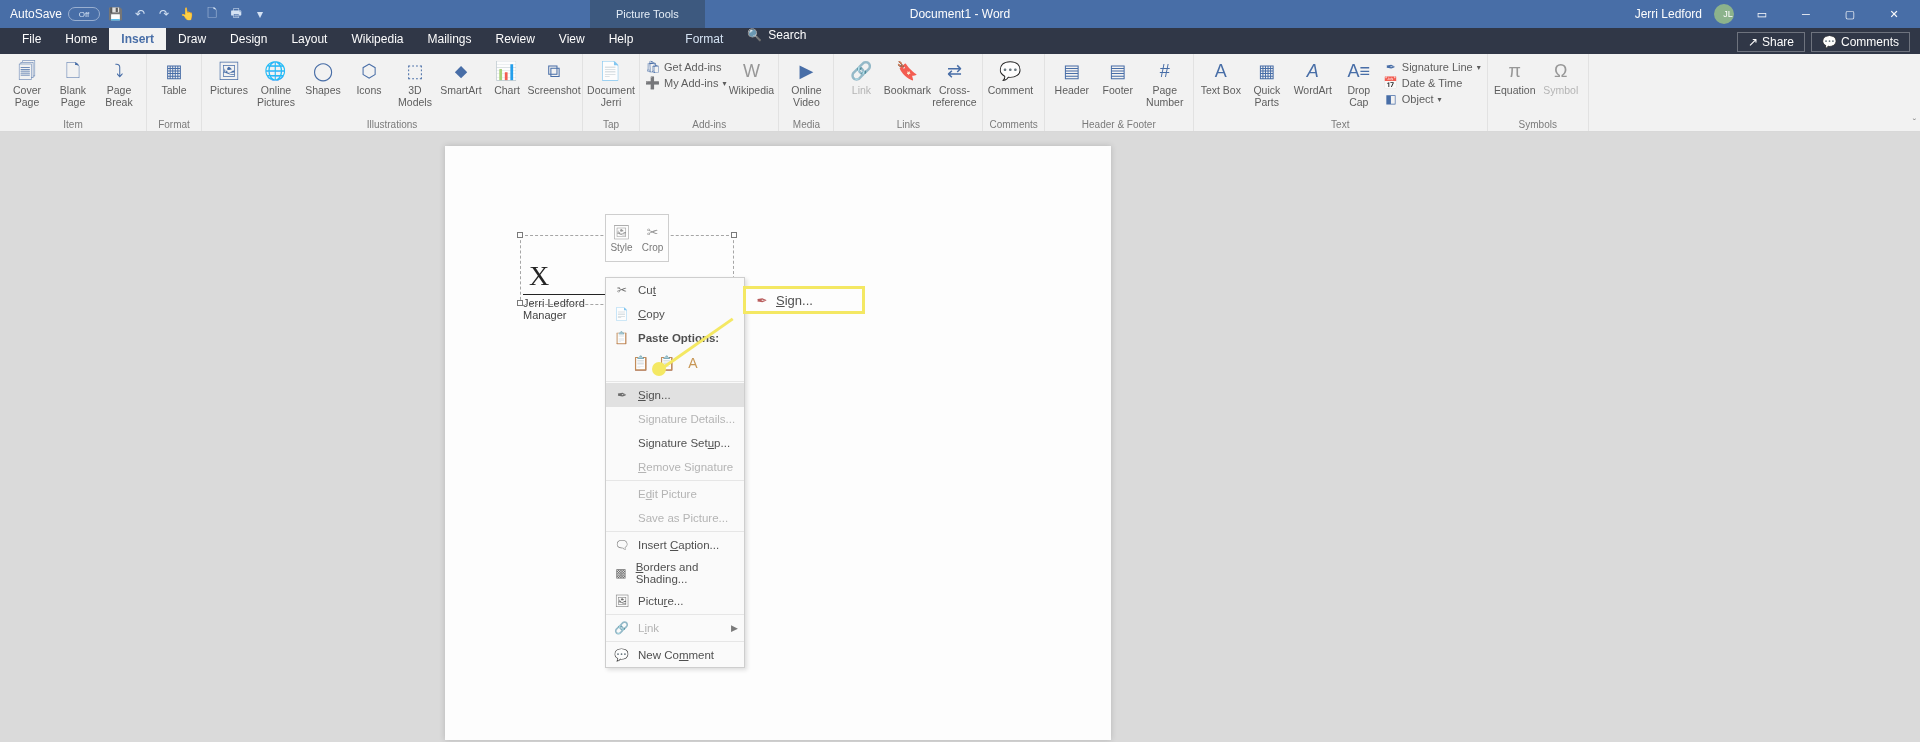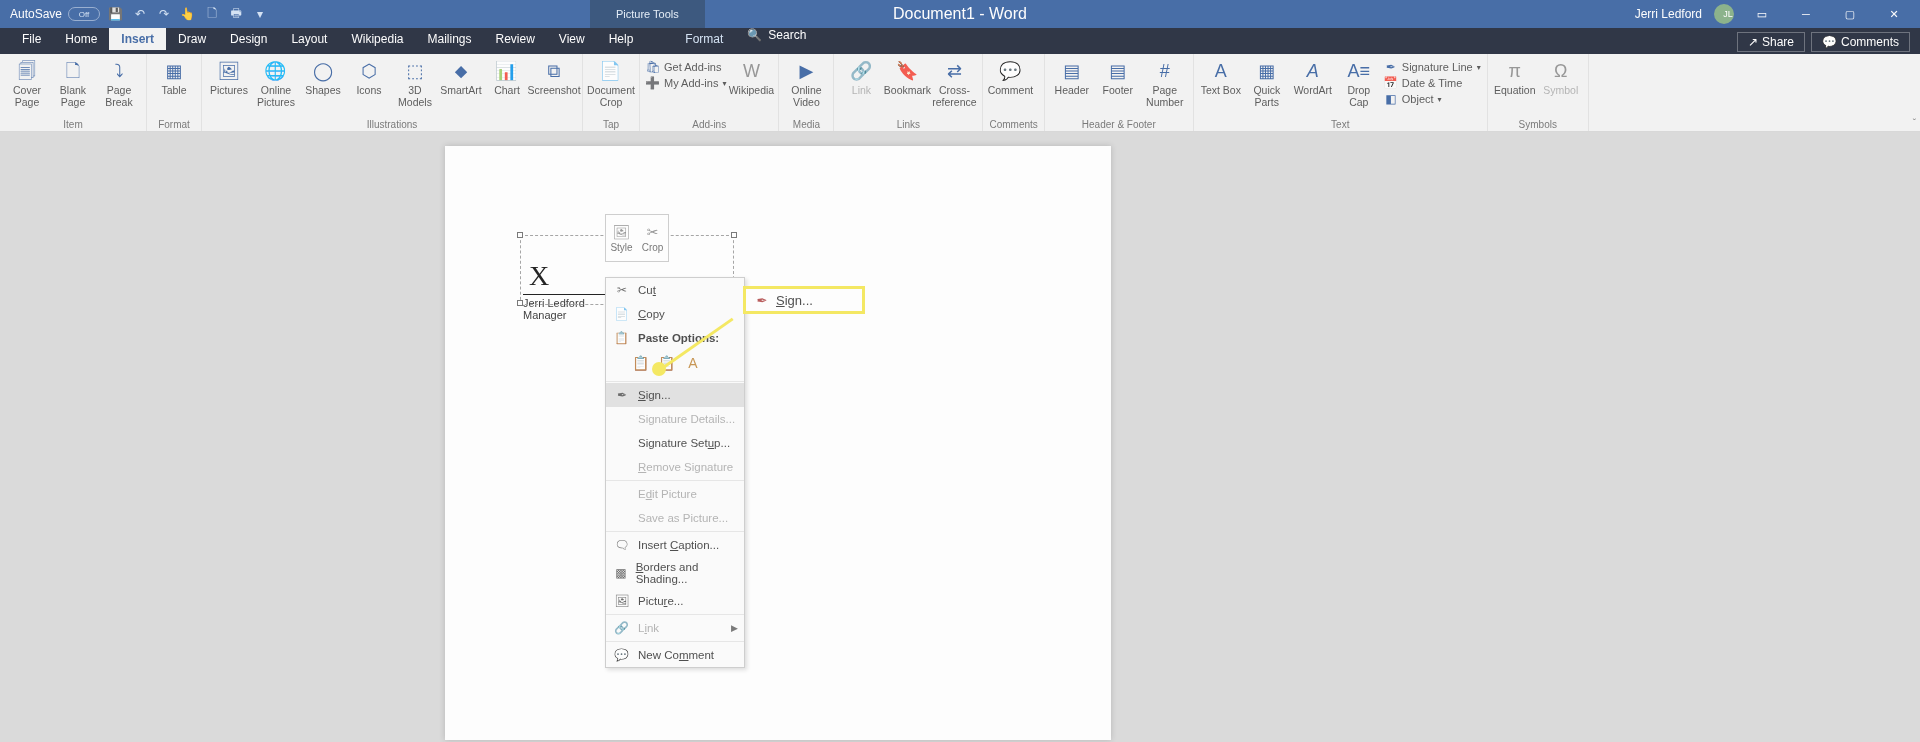--- a/index.html
+++ b/index.html
@@ -5,21 +5,21 @@
 * { margin: 0; padding: 0; box-sizing: border-box; font-family: "Segoe UI", Arial, sans-serif; }
 body { background: #f3f3f3; width: 1920px; height: 742px; overflow: hidden; position: relative; }
 
 
 .titlebar { background: linear-gradient(to right, #2b579a, #2b579a); height: 28px; display: flex; align-items: center; color: #fff; font-size: 12px; position: relative; }
 .titlebar-left { display: flex; align-items: center; gap: 8px; padding-left: 10px; }
 .autosave { display: flex; align-items: center; gap: 6px; }
 .toggle { width: 32px; height: 14px; border: 1px solid #8aa4ca; border-radius: 8px; display: flex; align-items: center; padding: 0 2px; font-size: 8px; color:#cfe0f4; justify-content:center;}
 .qat-icon { width: 16px; height: 16px; display: flex; align-items: center; justify-content: center; color: #cfe0f4; font-size: 12px; }
 .contextual { background: #1e3f6b; padding: 4px 26px; height: 28px; display: flex; align-items: center; position: absolute; left: 590px; font-size: 11px; color:#e3edf9;}
-.title-center { position: absolute; left: 50%; transform: translateX(-50%); font-size: 16px; color: #fff; }
+.title-center { position: absolute; left: 50%; transform: translateX(-50%); font-size: 12px; color: #fff; }
 .titlebar-right { position: absolute; right: 0; display: flex; align-items: center; gap: 12px; padding-right: 10px; }
 .avatar { width: 20px; height: 20px; border-radius: 50%; background: #7ba87b; color: #fff; font-size: 9px; display: flex; align-items: center; justify-content: center; padding-left: 8px; }
 .winbtn { width: 32px; height: 20px; display: flex; align-items: center; justify-content: center; color: #fff; font-size: 11px; }
 
 
 .tabstrip { background: #0f172a; height: 26px; display: flex; align-items: flex-start; padding-left: 10px; gap: 0; position:relative;}
 .tab { padding: 4px 12px; font-size: 12px; color: #fff; cursor: pointer; }
 .tab.active { background: #f3f3f3; color: #2b579a; font-weight: 600; }
 .search-area { display: flex; align-items: center; gap: 6px; color: #fff; font-size: 12px; padding: 0 12px; }
 .tabstrip-right { position: absolute; right: 10px; display: flex; gap: 6px; bottom:2px;}
@@ -201,21 +201,21 @@
           <span>Screenshot</span>
         </div>
     </div>
     <div class="group-label">Illustrations</div>
   </div>
 
   <div class="group">
     <div class="group-content">
       <div class="big-btn two">
           <span class="bicon">📄</span>
-          <span>Document Crop</span>
+          <span>Document Jerri</span>
         </div>
     </div>
     <div class="group-label">Tap</div>
   </div>
 
   <div class="group">
     <div class="group-content">
       <div class="col-list">
         <div class="row">
             <span class="sicon">🛍</span>

